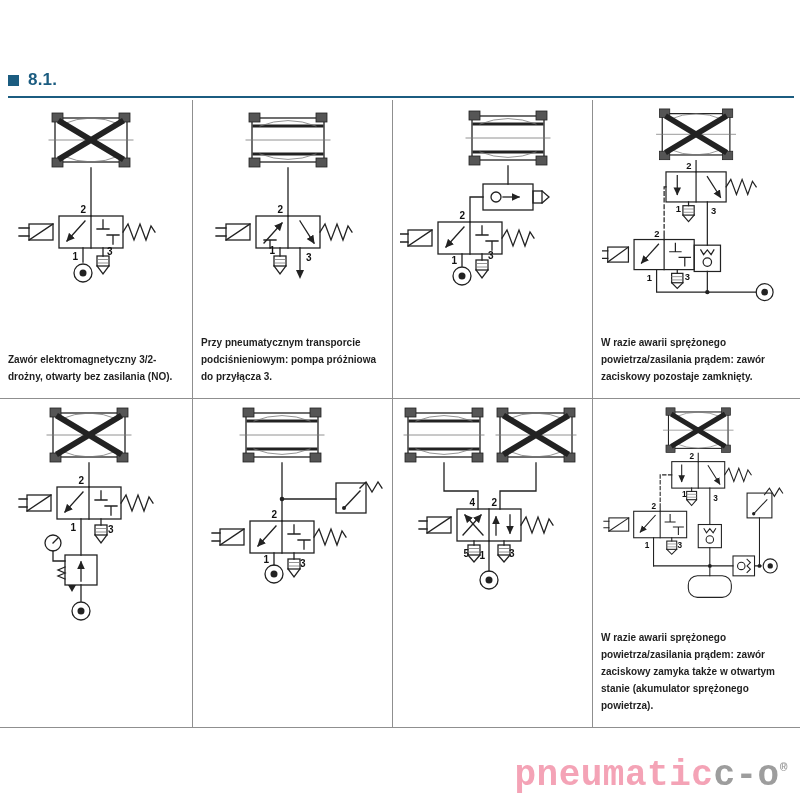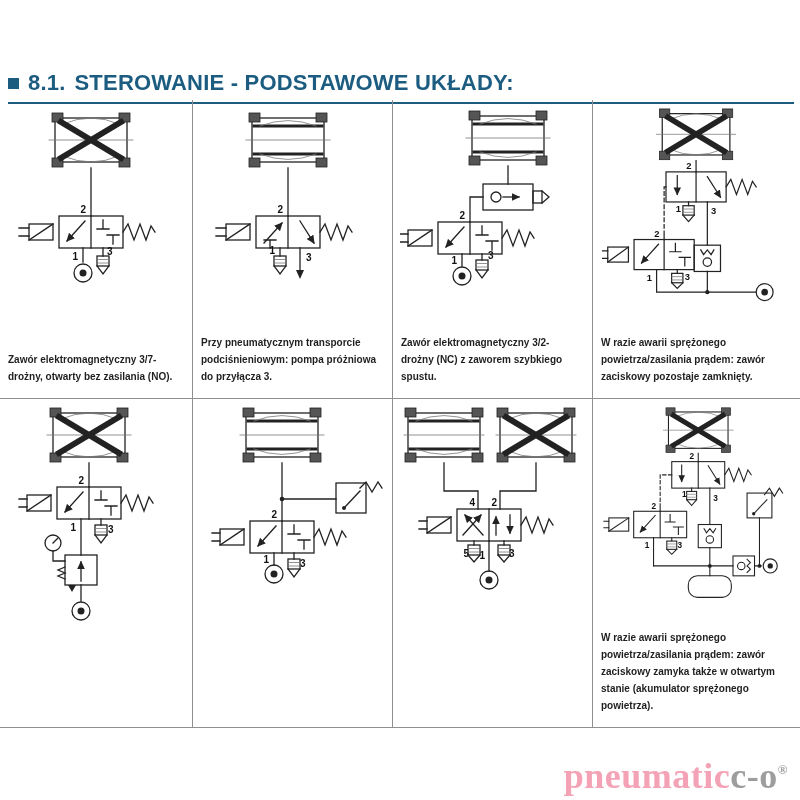--- a/index.html
+++ b/index.html
@@ -12,42 +12,42 @@
   *{box-sizing:border-box;margin:0;padding:0;}
   html,body{width:800px;height:800px;}
   body{
     position:relative;background:#ffffff;overflow:hidden;
     font-family:"Liberation Sans","DejaVu Sans",sans-serif;color:var(--ink);
   }
   .header{
     position:absolute;top:70px;left:8px;right:6px;
     display:flex;align-items:center;gap:9px;
     padding-bottom:6px;border-bottom:2px solid var(--header-blue);
-    color:var(--header-blue);font-weight:bold;font-size:22px;letter-spacing:0.2px;
+    color:var(--header-blue);font-weight:bold;font-size:17px;letter-spacing:0.2px;
   }
   .header .bullet{width:11px;height:11px;background:var(--header-blue);flex:0 0 auto;}
   .grid{
     position:absolute;top:100px;left:0;width:800px;
     display:grid;grid-template-columns:193px 200px 200px 207px;
     grid-template-rows:299px 329px;
   }
   .cell{
     border-right:1px solid var(--grid-line);
     border-bottom:1px solid var(--grid-line);
     display:flex;flex-direction:column;overflow:hidden;
   }
   .cell:nth-child(4n){border-right:none;}
   .diagram{flex:0 0 auto;display:flex;justify-content:center;padding-top:8px;}
   .caption{
     margin-top:auto;padding:6px 10px 13px 8px;
     font-size:10px;line-height:17px;font-weight:bold;color:var(--ink);
   }
   .logo{
     position:absolute;right:12px;bottom:6px;
-    font-family:Liberation Serif, serif;
+    font-family:Liberation Mono, monospace;
     font-weight:800;font-size:36px;letter-spacing:0.5px;line-height:1;margin-left:32px;
   }
   .logo .p1{color:var(--logo-pink);}
   .logo .p2{color:var(--logo-gray);}
   .logo sup{font-size:13px;color:var(--logo-gray);vertical-align:14px;}
   
   .diag path,.diag rect,.diag circle,.diag line,.diag polyline,.diag polygon{
     stroke:#222;stroke-width:1.3;fill:none;stroke-linecap:square;
   }
   .diag .fill{fill:#222;stroke:none;}
@@ -66,21 +66,20 @@
   <defs>
     <marker id="arr" viewBox="0 0 8 8" refX="6.5" refY="4" markerWidth="7" markerHeight="7" orient="auto-start-reverse">
       <path d="M0,0.5 L7.5,4 L0,7.5 z" fill="#222" stroke="none"></path>
     </marker>
   </defs>
 </svg>
 
 <div class="header">
   <span class="bullet"></span>
   <span>8.1.</span>
-  <span>STEROWANIE - PODSTAWOWE UKŁADY:</span>
 </div>
 
 <div class="grid">
 
   <div class="cell">
     <div class="diagram">
       <svg class="diag" width="186" height="195" viewBox="0 0 186 195">
         <g transform="translate(52,4)">
           <rect x="0" y="6" width="72" height="44"></rect>
           <rect class="tab" x="-3" y="1" width="11" height="9"></rect>
@@ -112,21 +111,21 @@
           <circle cx="80" cy="165" r="9"></circle>
             <circle class="fill" cx="80" cy="165" r="3.5"></circle>
         </g>
         <g transform="translate(100,148)">
           <rect x="-6" y="0" width="12" height="10"></rect>
             <path class="thin" d="M-6,3.5 H6 M-6,7 H6"></path>
             <path d="M-6,10 L0,18 L6,10"></path>
         </g>
       </svg>
     </div>
-    <p class="caption">Zawór elektromagnetyczny 3/7-drożny, otwarty bez zasilania (NO).</p>
+    <p class="caption">Zawór elektromagnetyczny 3/2-drożny, otwarty bez zasilania (NO).</p>
   </div>
 
   <div class="cell">
     <div class="diagram">
       <svg class="diag" width="186" height="195" viewBox="0 0 186 195">
         <g transform="translate(52,4)">
           <rect x="0" y="6" width="72" height="44"></rect>
           <rect class="tab" x="-3" y="1" width="11" height="9"></rect>
             <rect class="tab" x="64" y="1" width="11" height="9"></rect>
           <rect class="tab" x="-3" y="46" width="11" height="9"></rect>
@@ -206,21 +205,20 @@
           <circle cx="62" cy="168" r="9"></circle>
             <circle class="fill" cx="62" cy="168" r="3.5"></circle>
         </g>
         <g transform="translate(82,152)">
           <rect x="-6" y="0" width="12" height="10"></rect>
             <path class="thin" d="M-6,3.5 H6 M-6,7 H6"></path>
             <path d="M-6,10 L0,18 L6,10"></path>
         </g>
       </svg>
     </div>
-    <p class="caption">Zawór elektromagnetyczny 3/2-drożny (NC) z zaworem szybkiego spustu.</p>
   </div>
 
   <div class="cell">
     <div class="diagram">
       <svg class="diag" width="190" height="202" viewBox="-6 0 202 215">
         <g transform="translate(58,0)">
           <rect x="0" y="6" width="72" height="44"></rect>
           <rect class="tab" x="-3" y="1" width="11" height="9"></rect>
             <rect class="tab" x="64" y="1" width="11" height="9"></rect>
           <rect class="tab" x="-3" y="46" width="11" height="9"></rect>

